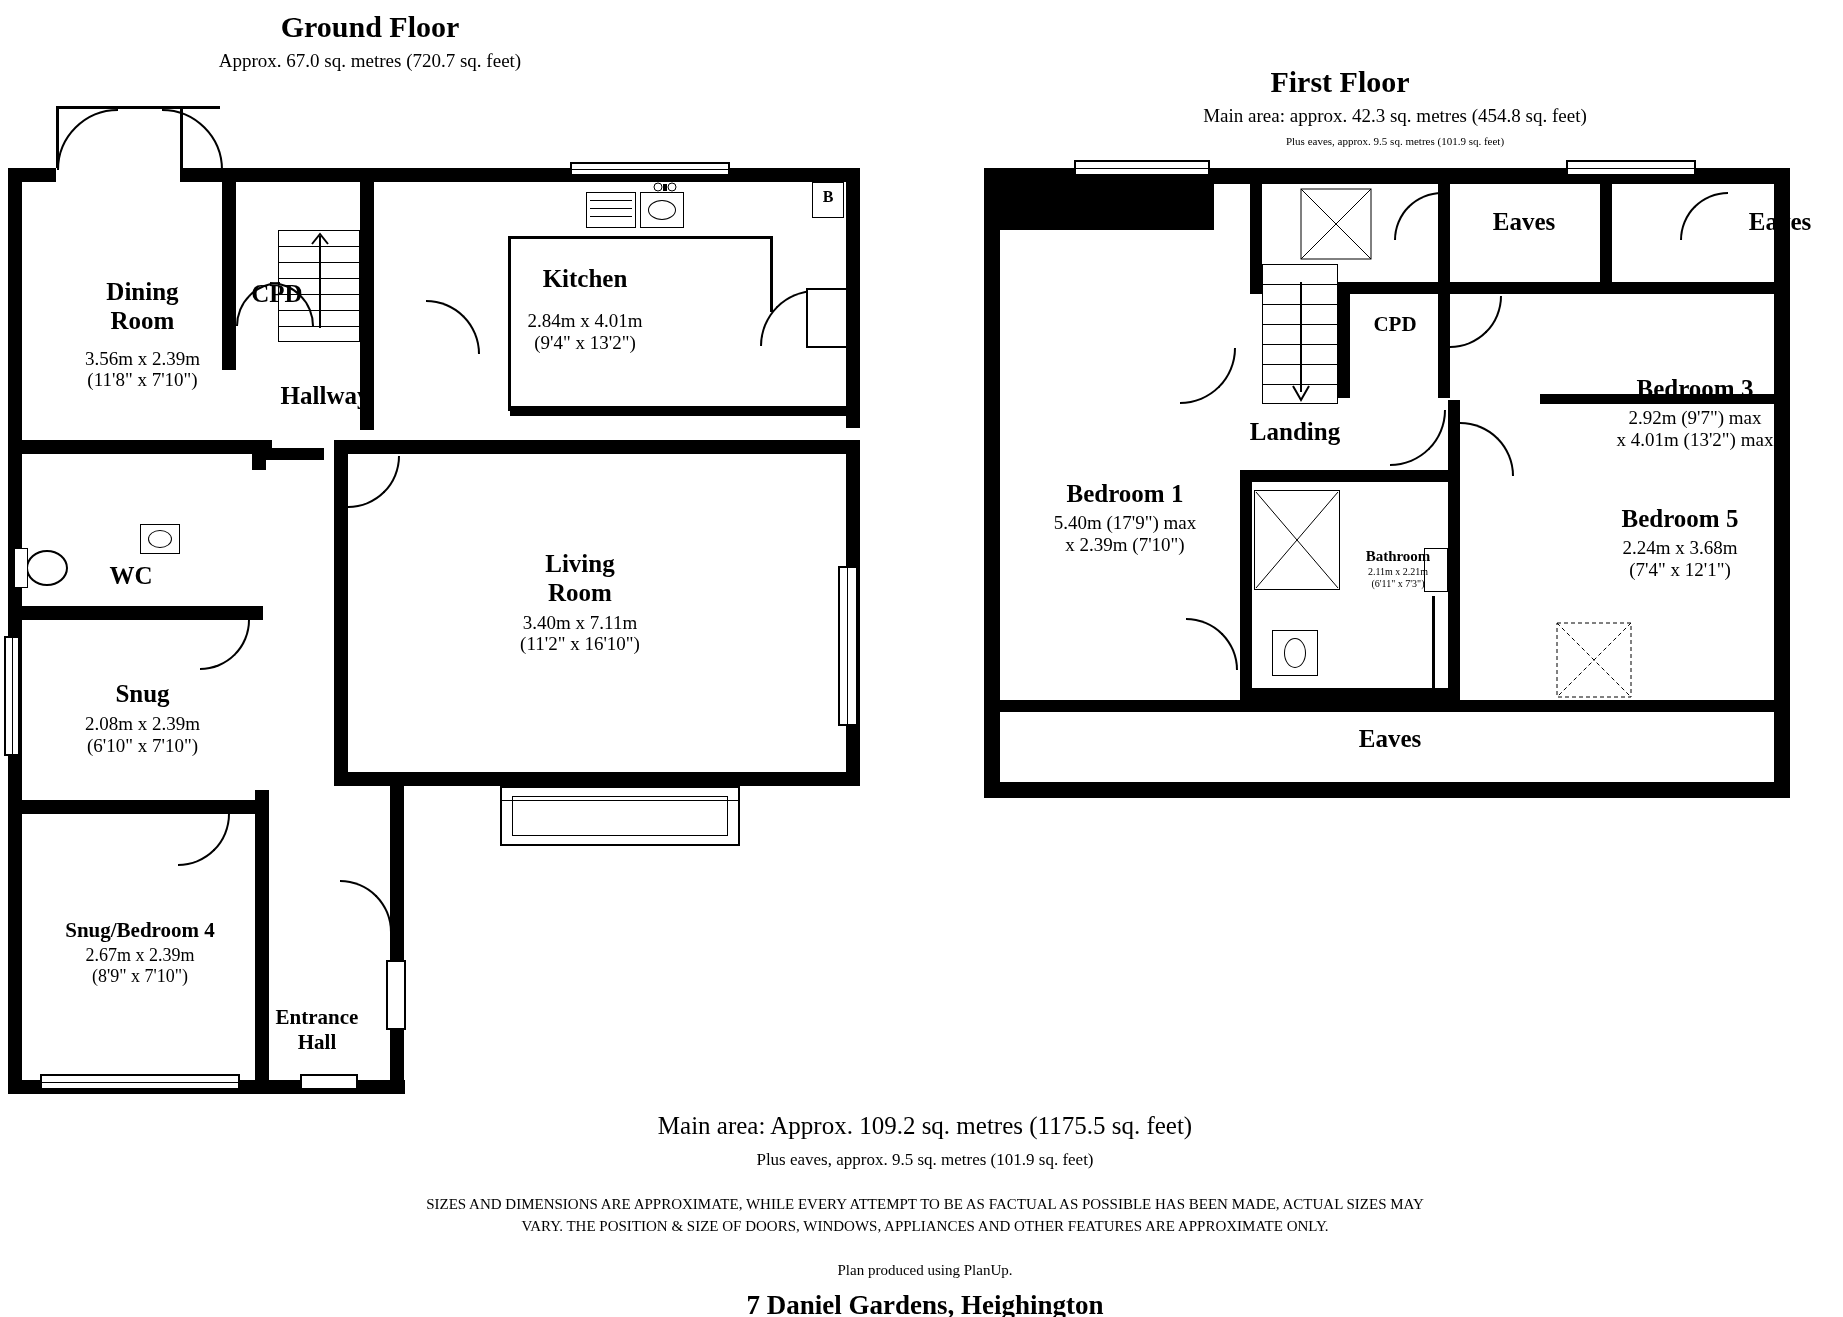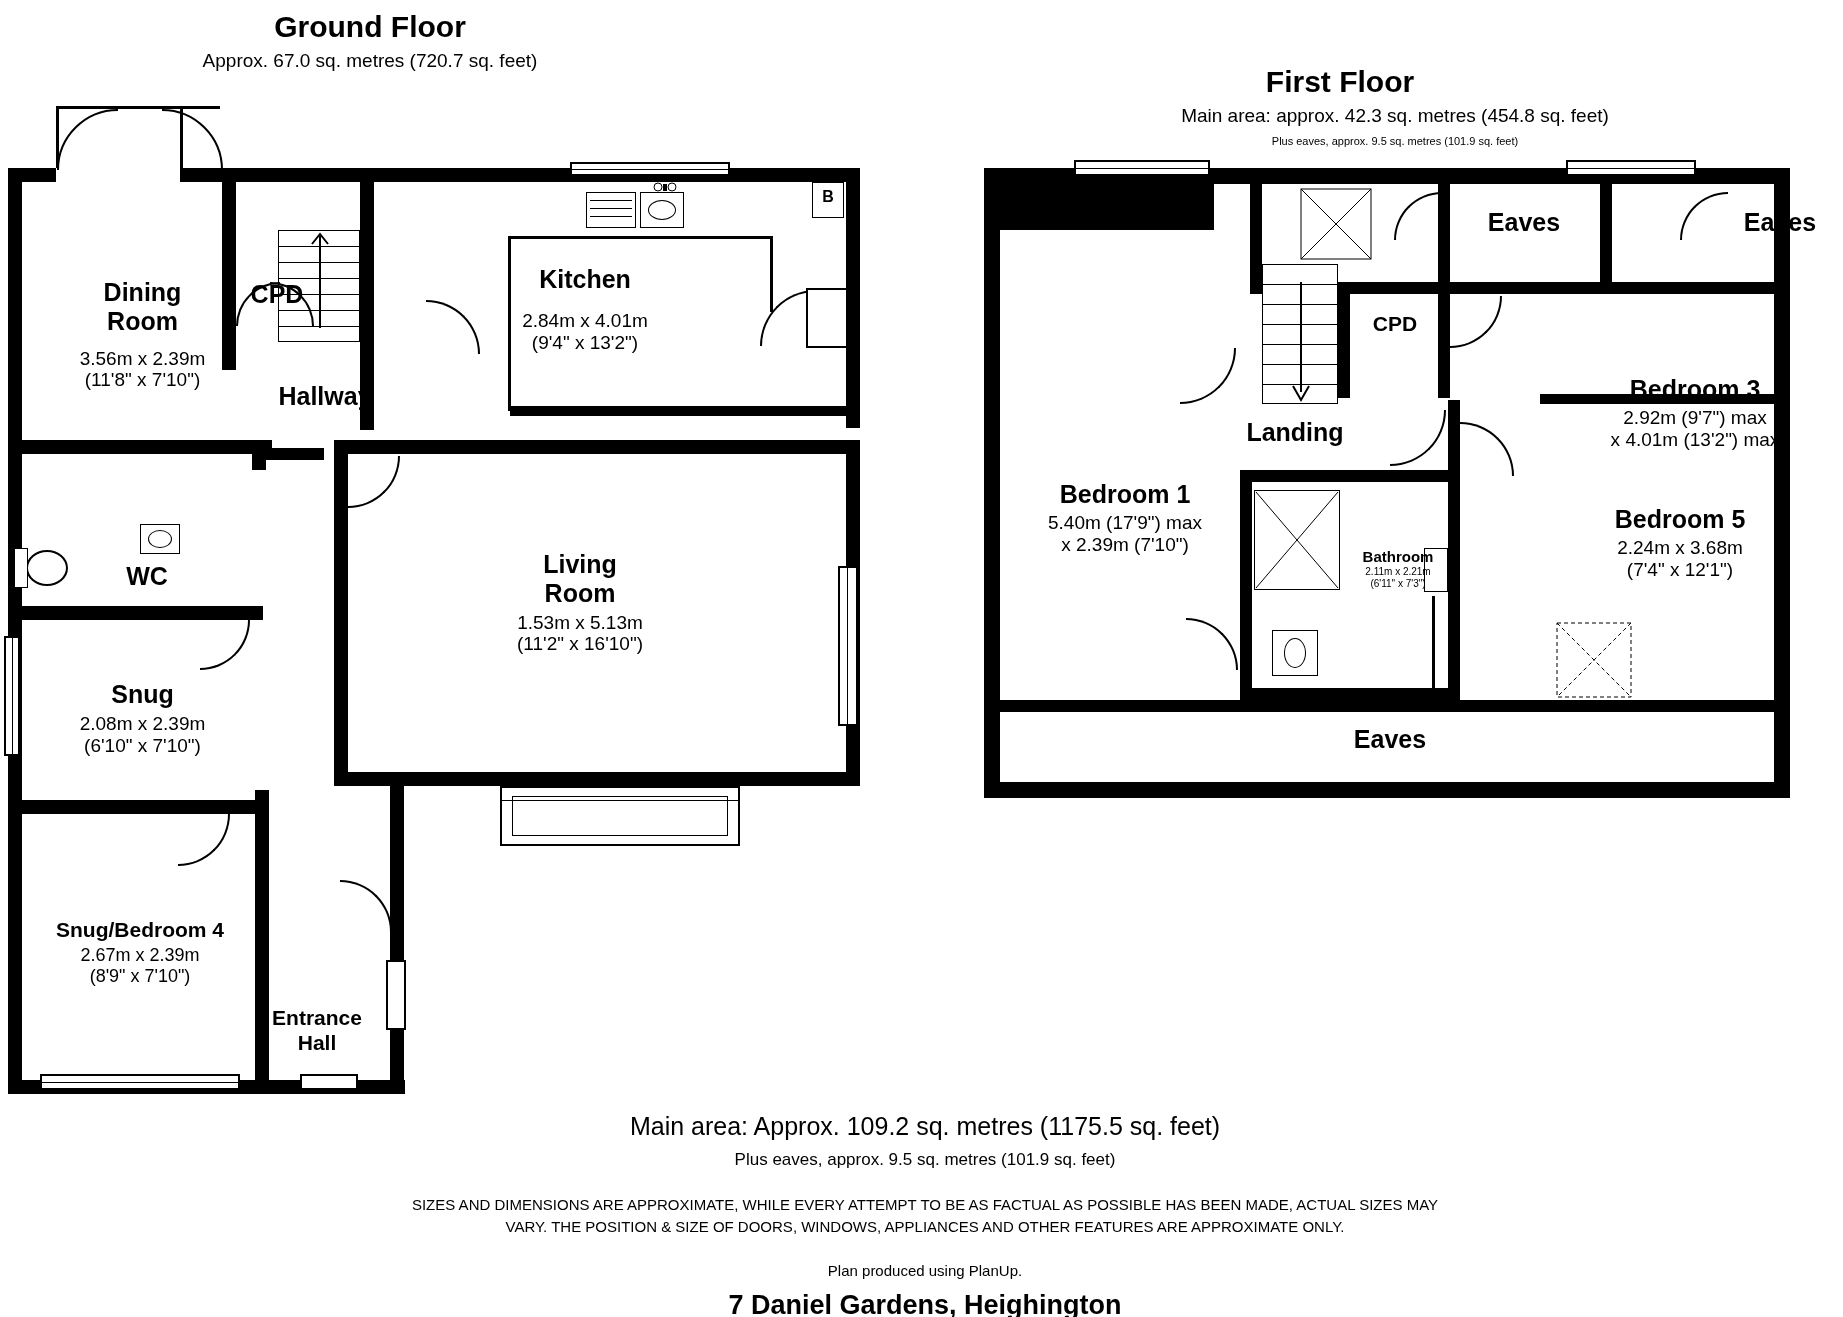--- a/index.html
+++ b/index.html
@@ -1,19 +1,19 @@
 <!DOCTYPE html>
 <html><head>
 <meta charset="utf-8">
 <style>
   html,body{margin:0;padding:0;background:#ffffff;}
   body{font-family:"Liberation Sans", sans-serif; color:#000;}
   #page{position:relative;width:1843px;height:1317px;overflow:hidden;background:#fff;}
 
-  .lbl{position:absolute;text-align:center;line-height:1.15;}
+  .lbl{position:absolute;text-align:center;line-height:1.15;font-family:Liberation Serif, serif;}
   .t-title{font-size:30px;font-weight:bold;}
   .t-sub{font-size:19px;}
   .t-subsm{font-size:11px;}
   .t-room{font-size:25px;font-weight:bold;}
   .t-roomsm{font-size:21px;font-weight:bold;}
   .t-dim{font-size:19px;}
   .t-dimsm{font-size:12px;}
   .t-tiny{font-size:10px;}
   .t-foot{font-size:25px;}
   .t-footsm{font-size:17px;}
@@ -151,25 +151,25 @@
   <div class="lbl t-room" style="left:222px;top:280px;width:110px;">CPD</div>
 
   <div class="lbl" style="left:455px;top:265px;width:260px;">
     <div class="t-room">Kitchen</div>
     <div class="t-dim" style="margin-top:16px;">2.84m x 4.01m</div>
     <div class="t-dim">(9'4" x 13'2")</div>
   </div>
 
   <div class="lbl t-room" style="left:230px;top:382px;width:190px;">Hallway</div>
 
-  <div class="lbl t-room" style="left:92px;top:562px;width:110px;">WC</div>
+  <div class="lbl t-room" style="left:76px;top:562px;width:110px;">WC</div>
 
   <div class="lbl" style="left:440px;top:550px;width:280px;">
     <div class="t-room">Living<br>Room</div>
-    <div class="t-dim" style="margin-top:4px;">1.53m x 5.13m</div>
+    <div class="t-dim" style="margin-top:4px;">3.40m x 7.11m</div>
     <div class="t-dim">(11'2" x 16'10")</div>
   </div>
 
   <div class="lbl" style="left:20px;top:680px;width:245px;">
     <div class="t-room">Snug</div>
     <div class="t-dim" style="margin-top:4px;">2.08m x 2.39m</div>
     <div class="t-dim">(6'10" x 7'10")</div>
   </div>
 
   <div class="lbl" style="left:10px;top:918px;width:260px;">

